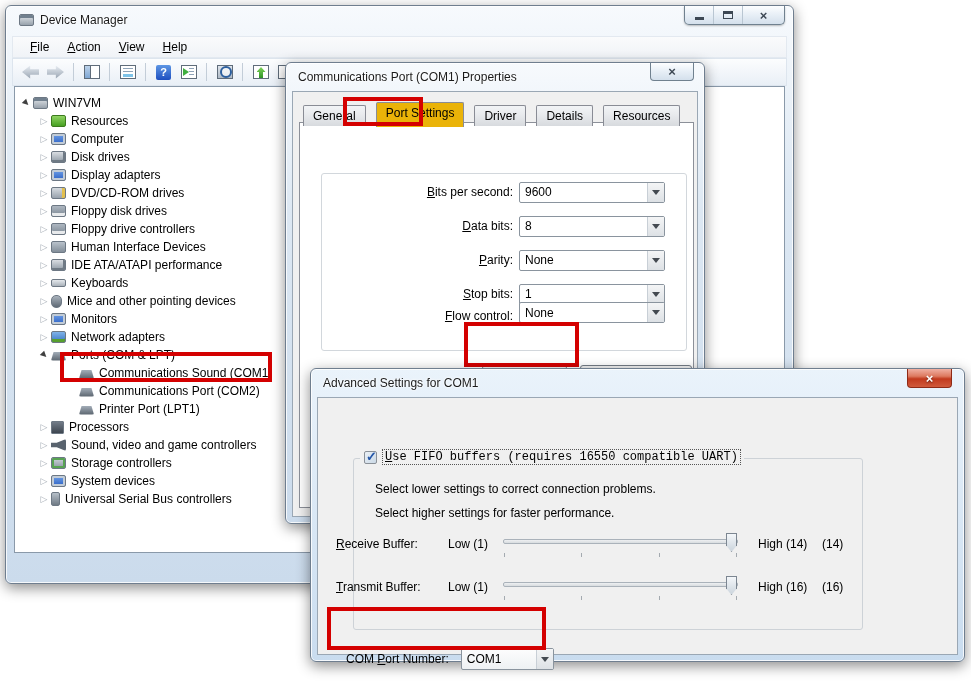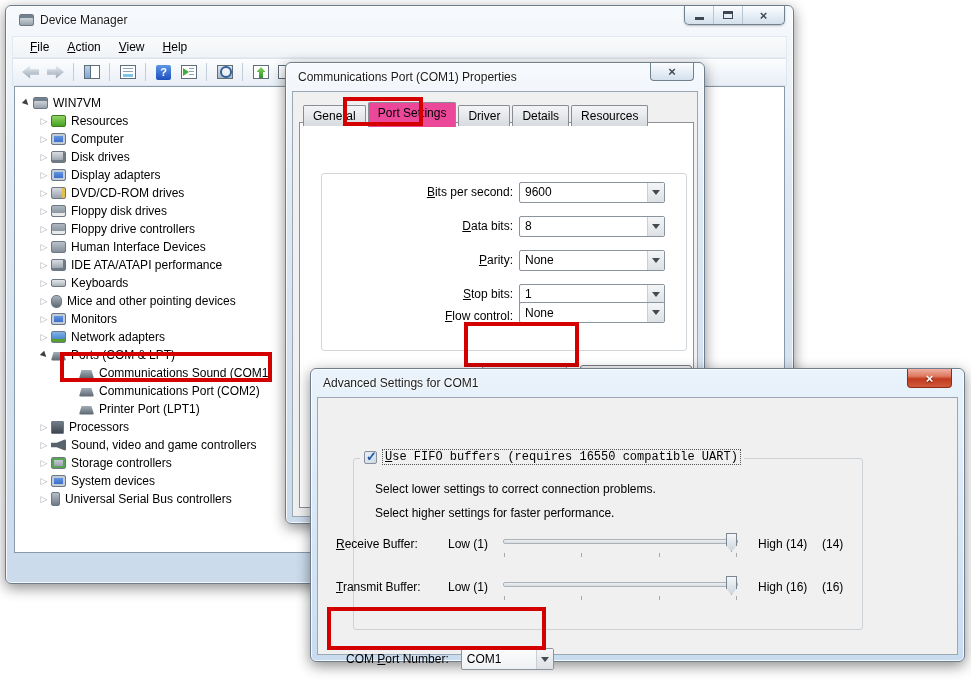--- a/index.html
+++ b/index.html
@@ -99,25 +99,25 @@
   .processor-icon { flex-basis: 13px; width: 13px; height: 13px; border-radius: 1px; background: linear-gradient(#727c88,#3e4650); }
   .sound-icon { border: none; clip-path: polygon(0 32%,38% 32%,100% 0,100% 100%,38% 68%,0 68%); background: #59636e; }
   .storage-icon { background: linear-gradient(#cfd6dd,#8b96a1); box-shadow: inset 0 0 0 2px #58a453; }
   .usb-icon { flex-basis: 9px; width: 9px; height: 14px; border-radius: 2px; background: linear-gradient(#b6bfc8,#6f7a85); }
 
   
   .dlg-body { position: absolute; left: 6px; right: 6px; top: 28px; bottom: 6px;
     background: #f0f0f0; border: 1px solid #9aa7b4; }
 
   
-  #tabs { position: absolute; left: 10px; top: 9px; display: flex; align-items: flex-end; z-index: 2; }
+  #tabs { position: absolute; left: 10px; top: 9px; display: flex; align-items: flex-end; z-index: 2; gap: 8px; }
   .tab { height: 21px; padding: 3px 9px 0; margin-right: 2px; font-size: 12px;
     border: 1px solid #898c95; border-bottom: none; border-radius: 2px 2px 0 0;
     background: linear-gradient(#f2f4f6,#e8eaed 45%,#d7dade); }
-  .tab.active { background: #ec4899; height: 25px; position: relative; top: 1px; z-index: 3; }
+  .tab.active { background: #eab308; height: 25px; position: relative; top: 1px; z-index: 3; }
   #tabpage { position: absolute; left: 6px; top: 30px; width: 395px; bottom: 8px;
     background: #fff; border: 1px solid #8c9099; }
   #prop-group { position: absolute; left: 21px; top: 50px; width: 366px; height: 178px;
     border: 1px solid #d2d7dc; border-radius: 3px; background: #fff; }
   .prop-row { position: absolute; left: 34px; width: 340px; height: 22px; display: flex; align-items: center; }
   .prop-label { width: 185px; text-align: right; padding-right: 6px; }
   .combo { position: relative; height: 21px; border: 1px solid #8a949e; border-radius: 2px;
     background: #fff; display: flex; align-items: center; padding-left: 5px; }
   .combo .cval { flex: 1; }
   .combo-arrow { width: 17px; height: 100%; display: flex; align-items: center; justify-content: center;

